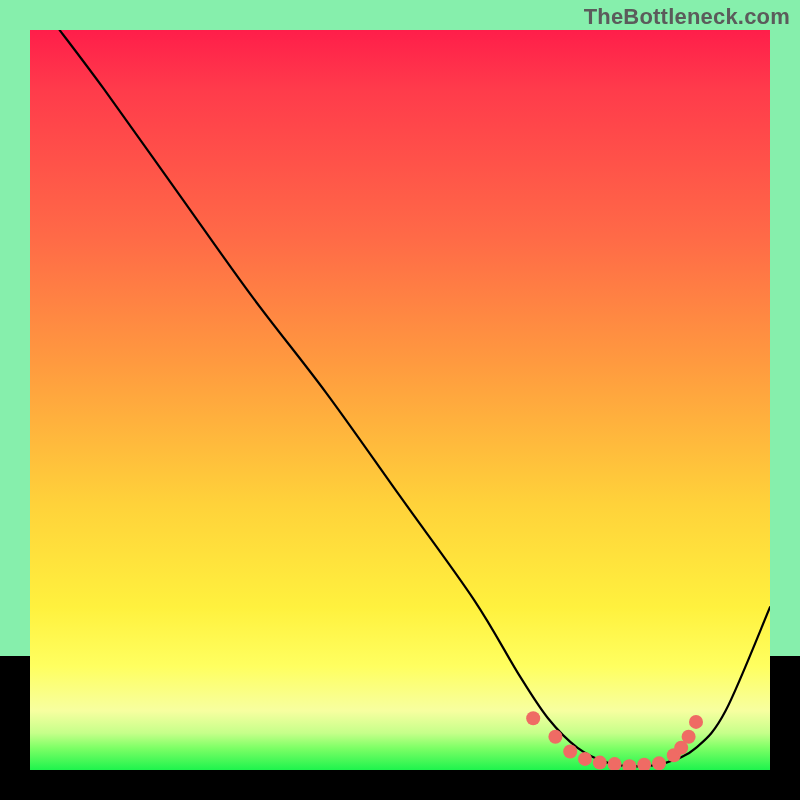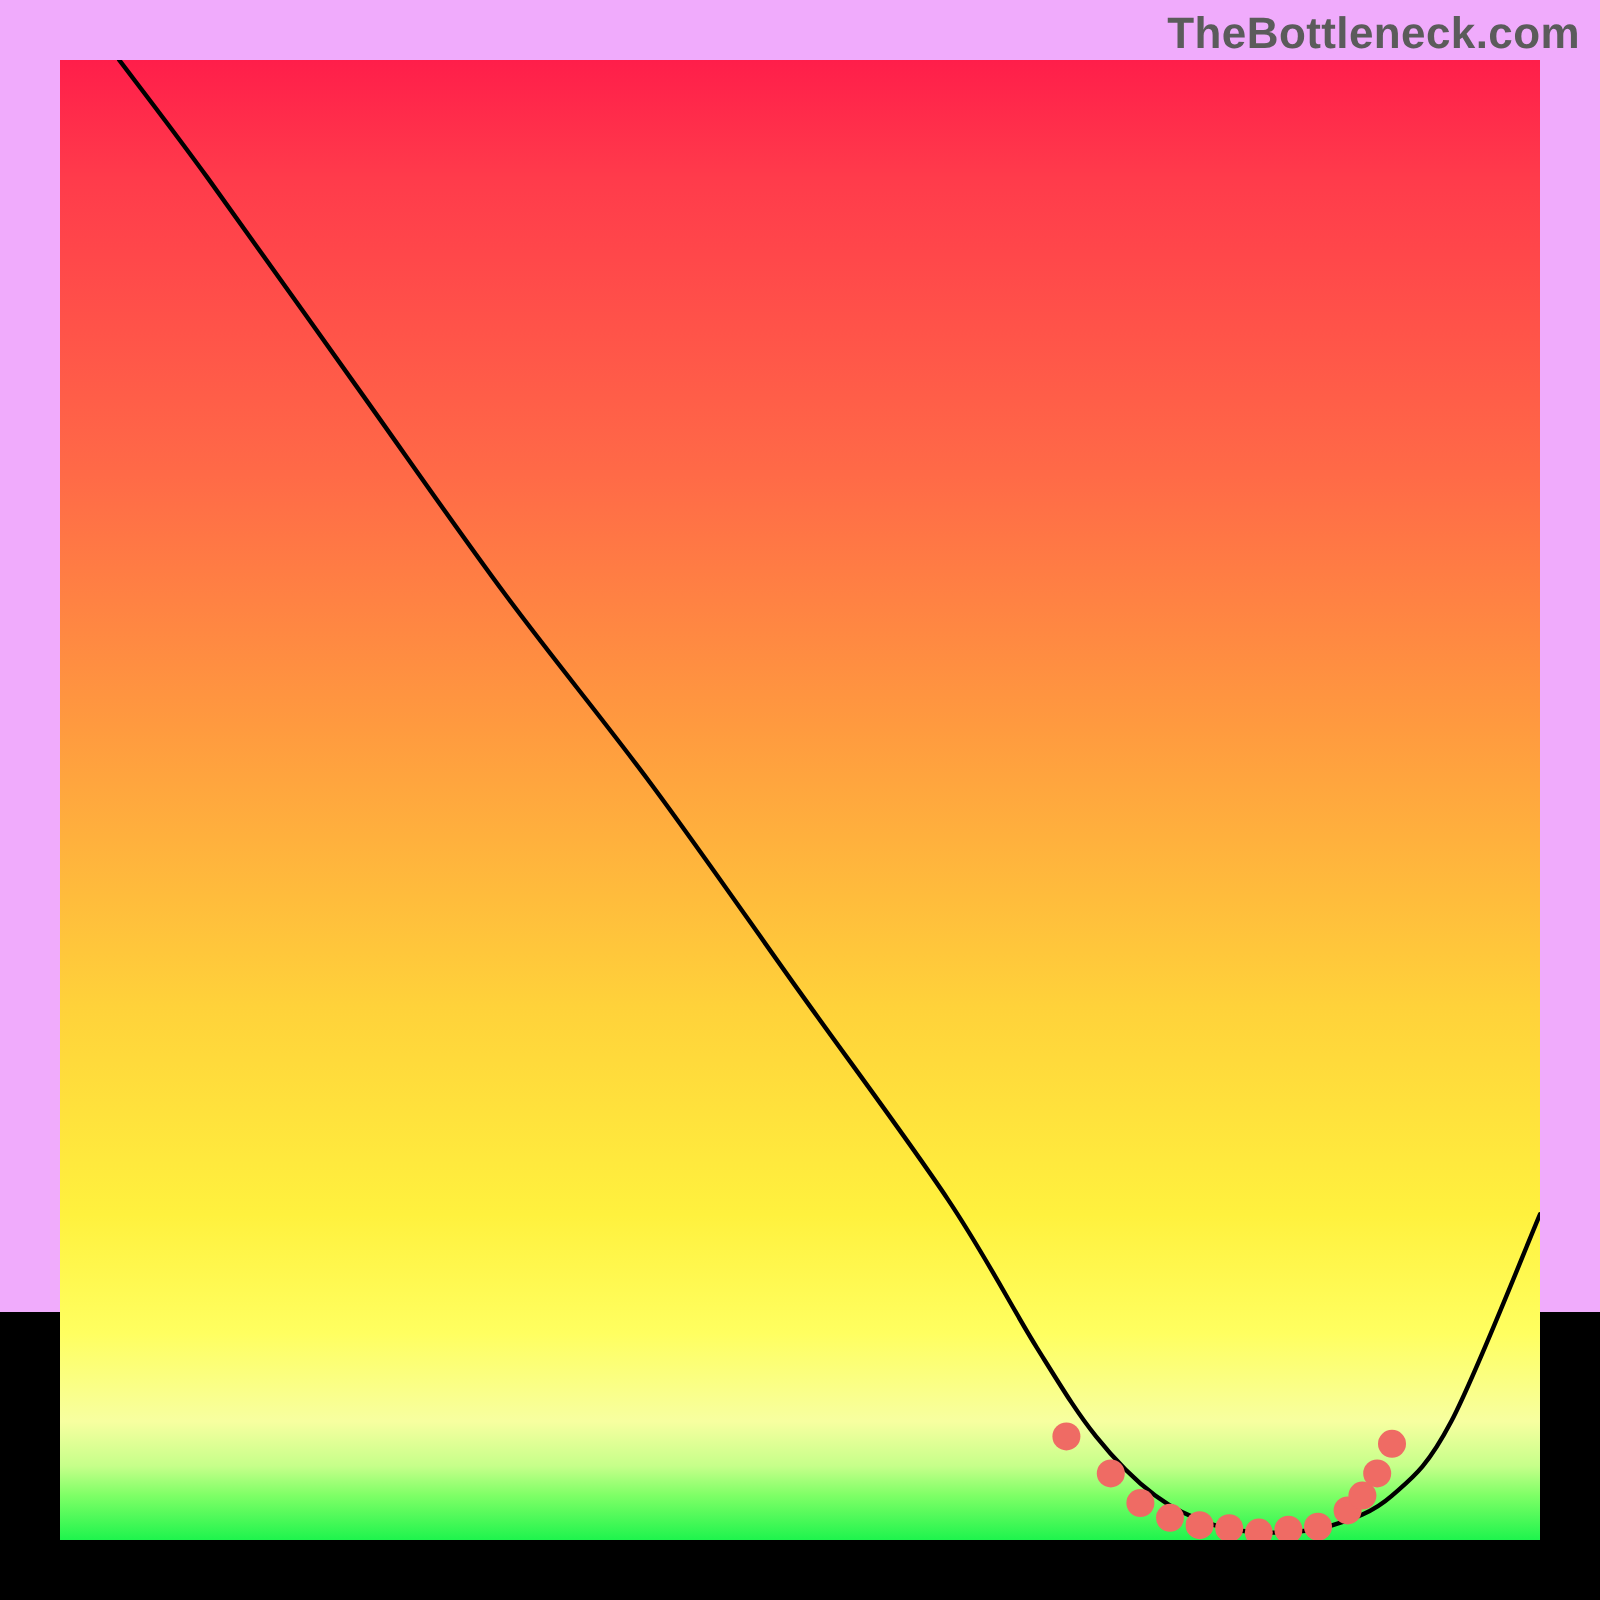--- a/index.html
+++ b/index.html
@@ -8,21 +8,21 @@
     width: 800px;
     height: 800px;
     background: #000;
     overflow: hidden;
     font-family: Arial, Helvetica, sans-serif;
   }
   .frame {
     position: relative;
     width: 800px;
     height: 656px;
-    background: #f0abfc;
+    background: #86efac;
   }
   .watermark {
     position: absolute;
     top: 4px;
     right: 10px;
     color: #5b5b5b;
     font-size: 22px;
     font-weight: 600;
     letter-spacing: 0.2px;
     z-index: 20;

